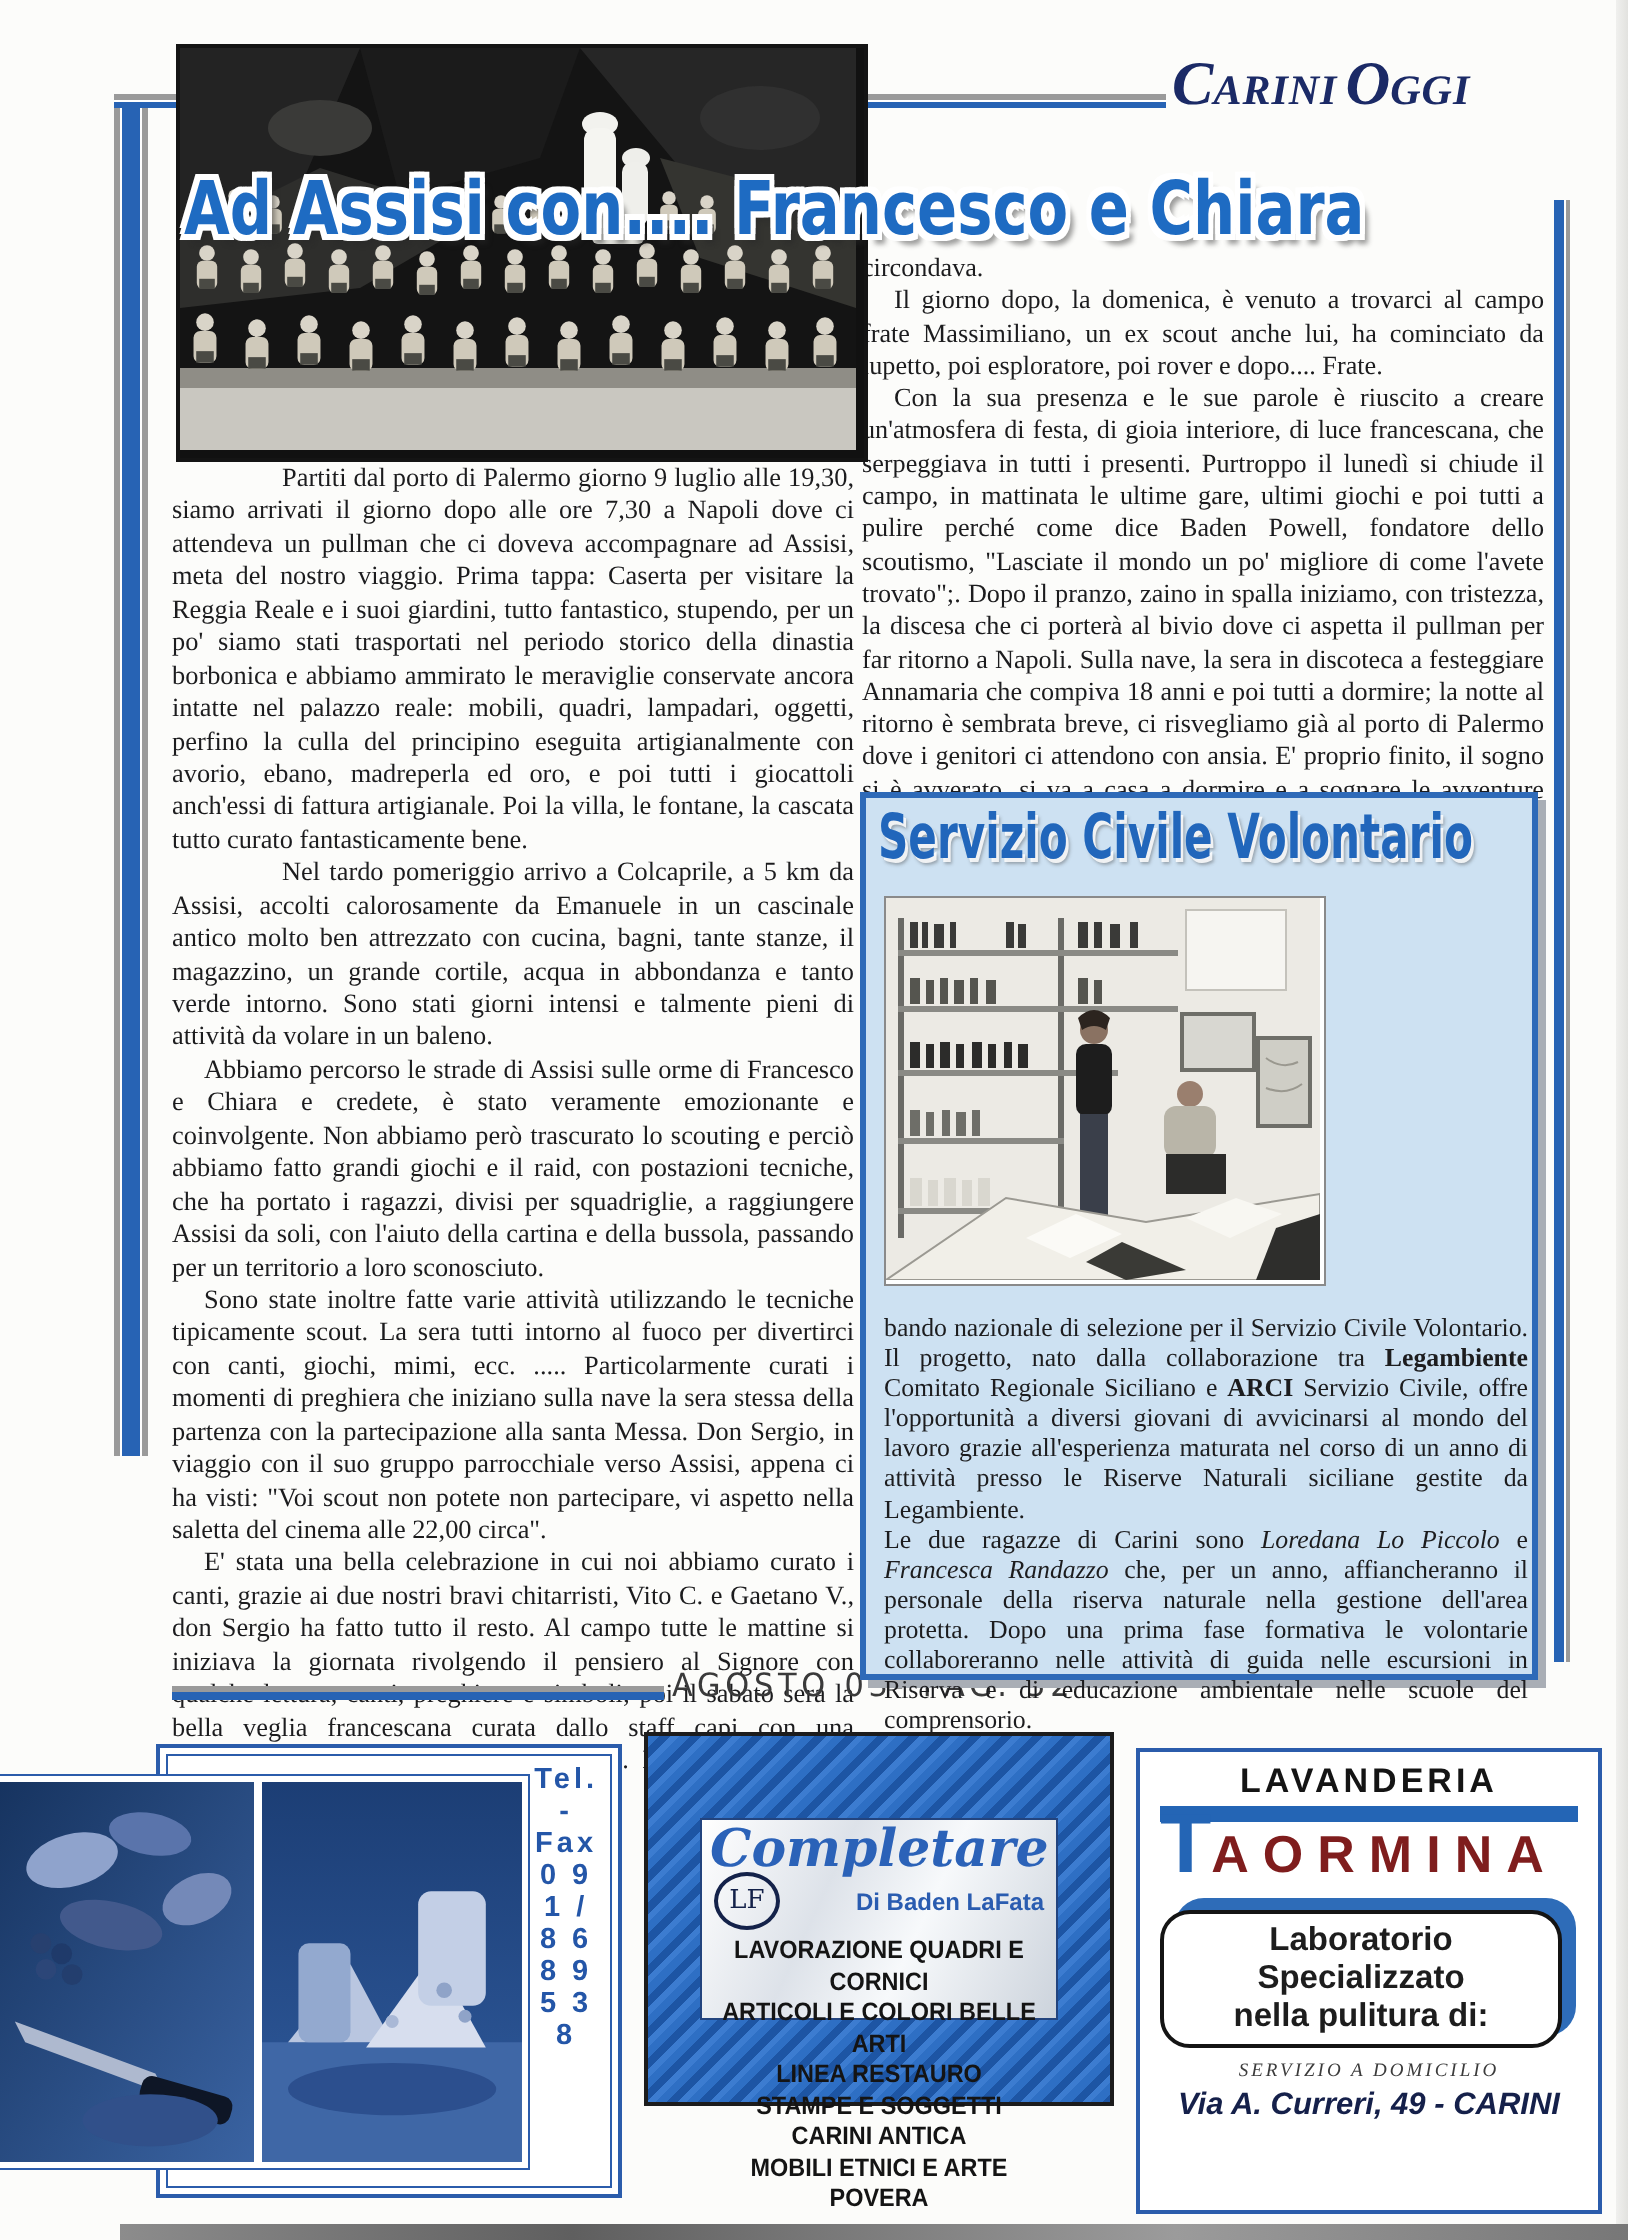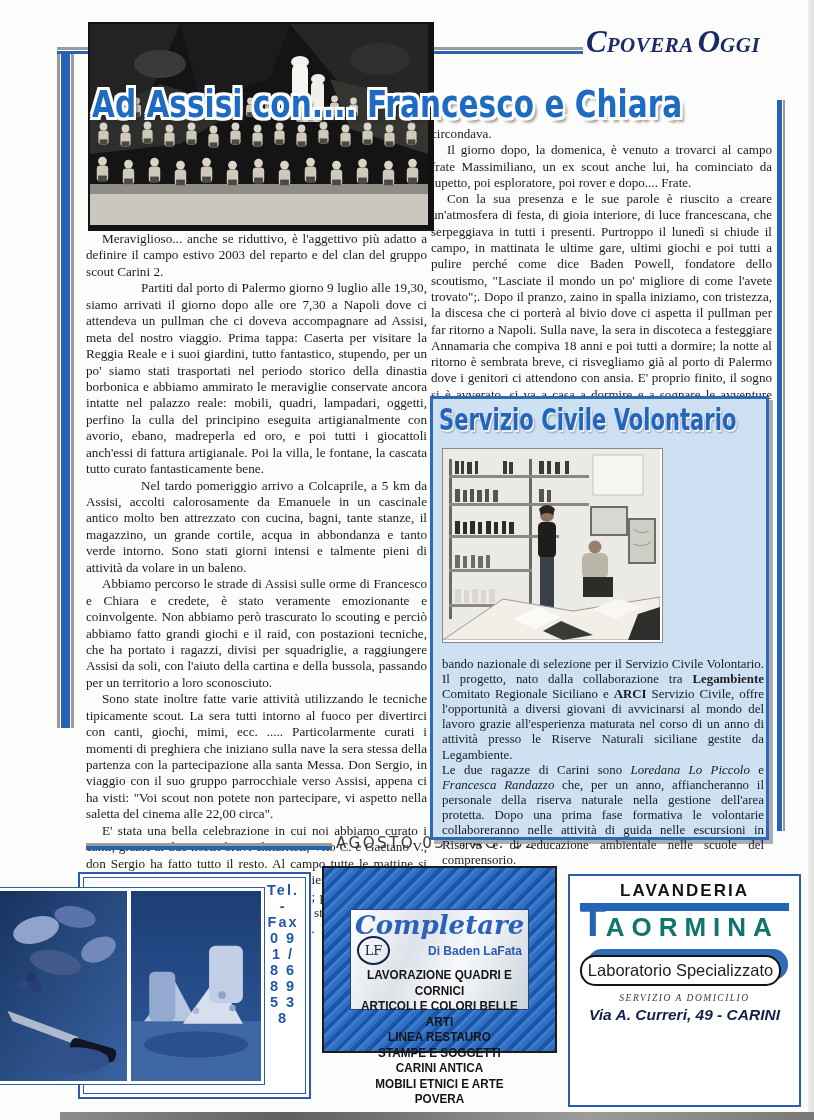--- a/index.html
+++ b/index.html
@@ -91,41 +91,41 @@
     line-height:1.15;margin-top:2px;transform:scaleX(.95);transform-origin:center;}
 
   
   .ad-t{left:568px;top:874px;width:233px;height:233px;border:2px solid #2b5cab;background:#fff;box-sizing:border-box;
     padding:5px 8px;text-align:center;font-family:"Liberation Sans",sans-serif;}
   .t-lav{font-weight:bold;font-size:17px;letter-spacing:2px;color:#141414;}
   .t-logo{position:relative;height:42px;margin-top:1px;}
   .t-bar{position:absolute;left:2px;right:2px;top:1px;height:8px;background:#2465b5;}
   .t-row{position:absolute;left:2px;top:0;width:100%;display:flex;align-items:flex-start;}
   .t-initial{font-size:42px;font-weight:bold;color:#2465b5;line-height:.95;}
-  .t-rest{font-size:26px;font-weight:bold;color:#0f766e;letter-spacing:7px;margin-top:10px;}
+  .t-rest{font-size:26px;font-weight:bold;color:#7f1d1d;letter-spacing:7px;margin-top:10px;}
   .t-box{border:2.5px solid #141414;border-radius:15px;background:#fff;margin:11px 10px 0 2px;padding:4px 2px;
-    font-weight:normal;color:#1d1d1d;}
+    font-weight:bold;color:#1d1d1d;}
   .t-box1{font-size:16.5px;line-height:1.15;box-shadow:7px -6px 0 #2e6cb8;}
   .t-box2{font-size:19px;line-height:1.1;box-shadow:8px -6px 0 #2e6cb8,8px 5px 0 #2e6cb8;margin-top:15px;}
   .t-serv{font-family:"Liberation Serif",serif;font-style:italic;font-size:9.5px;letter-spacing:1.5px;
     color:#3c3c3c;margin-top:7px;}
   .t-addr{font-weight:bold;font-style:italic;font-size:15.5px;color:#15204a;margin-top:3px;}
 </style>
 </head>
 <body>
 
 <div class="page">
 
   <div class="abs ribbon-top"></div>
   <div class="abs ribbon-left"></div>
   <div class="abs ribbon-right"></div>
   <div class="abs scan-right"></div>
 
   <div class="abs masthead">
-    <span class="m-big">C</span><span class="m-small">POVERA</span>
+    <span class="m-big">C</span><span class="m-small">ARINI</span>
     <span class="m-big">O</span><span class="m-small">GGI</span>
   </div>
 
   <div class="abs photo-top">
     <svg width="338" height="201" viewBox="0 0 338 201">
       <defs>
         <symbol id="fig" viewBox="0 0 10 16">
           <circle cx="5" cy="3" r="2.6" fill="#d9d4c8"></circle>
           <rect x="1.6" y="5.6" width="6.8" height="9.4" rx="2" fill="#cfc9ba"></rect>
           <rect x="2.4" y="11.6" width="5.2" height="3.4" fill="#4a4a44"></rect>
@@ -197,21 +197,20 @@
         <use href="#fig" x="264" y="134" width="17" height="27"></use>
           <use href="#fig" x="290" y="136" width="17" height="27"></use>
         <use href="#fig" x="314" y="134" width="17" height="27"></use>
       </g>
     </svg>
   </div>
 
   <div class="abs headline">Ad Assisi con.... Francesco e Chiara</div>
 
   <div class="abs col-left">
-    <p class="ind-s">Meraviglioso...  anche se riduttivo, è l'aggettivo più adatto a definire il campo estivo 2003 del reparto e del clan del gruppo scout Carini 2.</p>
     <p class="ind-l">Partiti dal porto di Palermo giorno 9 luglio alle 19,30, siamo arrivati il giorno dopo alle ore 7,30 a Napoli dove ci attendeva un pullman che ci doveva accompagnare ad Assisi, meta del nostro viaggio. Prima tappa: Caserta per visitare la Reggia Reale e i suoi giardini, tutto fantastico, stupendo, per un po' siamo stati trasportati nel periodo storico della dinastia borbonica e abbiamo ammirato le meraviglie conservate ancora intatte nel palazzo reale: mobili, quadri, lampadari, oggetti, perfino la culla del principino eseguita artigianalmente con avorio, ebano, madreperla ed oro, e poi tutti i giocattoli anch'essi di fattura artigianale. Poi la villa, le fontane, la cascata tutto curato fantasticamente bene.</p>
     <p class="ind-l">Nel tardo pomeriggio arrivo a Colcaprile, a 5 km da Assisi, accolti calorosamente da Emanuele in un cascinale antico molto ben attrezzato con cucina, bagni, tante stanze, il magazzino, un grande cortile, acqua in abbondanza e tanto verde intorno. Sono stati giorni intensi e talmente pieni di attività da volare in un baleno.</p>
     <p class="ind-s">Abbiamo percorso le strade di Assisi sulle orme di Francesco e Chiara e credete, è stato veramente emozionante e coinvolgente. Non abbiamo però trascurato lo scouting e perciò abbiamo fatto grandi giochi e il raid, con postazioni tecniche, che ha portato i ragazzi, divisi per squadriglie, a raggiungere Assisi da soli, con l'aiuto della cartina e della bussola, passando per un territorio a loro sconosciuto.</p>
     <p class="ind-s">Sono state inoltre fatte varie attività utilizzando le tecniche tipicamente scout. La sera tutti intorno al fuoco per divertirci con canti, giochi, mimi, ecc. ..... Particolarmente curati i momenti di preghiera che iniziano sulla nave la sera stessa della partenza con la partecipazione alla santa Messa. Don Sergio, in viaggio con il suo gruppo parrocchiale verso Assisi, appena ci ha visti: "Voi scout non potete non partecipare, vi aspetto nella saletta del cinema alle 22,00 circa".</p>
     <p class="ind-s">E' stata una bella celebrazione in cui noi abbiamo curato i canti, grazie ai due nostri bravi chitarristi, Vito C. e Gaetano V., don Sergio ha fatto tutto il resto. Al campo tutte le mattine si iniziava la giornata rivolgendo il pensiero al Signore con qualche lettura, canti, preghiere e simboli; poi il sabato sera la bella veglia francescana curata dallo staff capi con una rappresentazione della vita di Francesco. E' stata una veglia itinerante tra il verde che ci</p>
   </div>
 
   <div class="abs col-right">
     <p>circondava.</p>
     <p class="ind-s">Il giorno dopo, la domenica, è venuto a trovarci al campo frate Massimiliano, un ex scout anche lui, ha cominciato da lupetto, poi esploratore, poi rover e dopo.... Frate.</p>
@@ -394,20 +393,21 @@
     <div class="t-lav">LAVANDERIA</div>
     <div class="t-logo">
       <div class="t-bar"></div>
       <div class="t-row">
         <span class="t-initial">T</span>
         <span class="t-rest">AORMINA</span>
       </div>
     </div>
     <div class="t-box t-box1">
       <div>Laboratorio Specializzato</div>
+      <div>nella pulitura di:</div>
     </div>
     <div class="t-serv">SERVIZIO A DOMICILIO</div>
     <div class="t-addr">Via A. Curreri, 49 - CARINI</div>
 
   </div>
 
   <div class="abs scan-bottom"></div>
 </div>
 
 </body></html>

